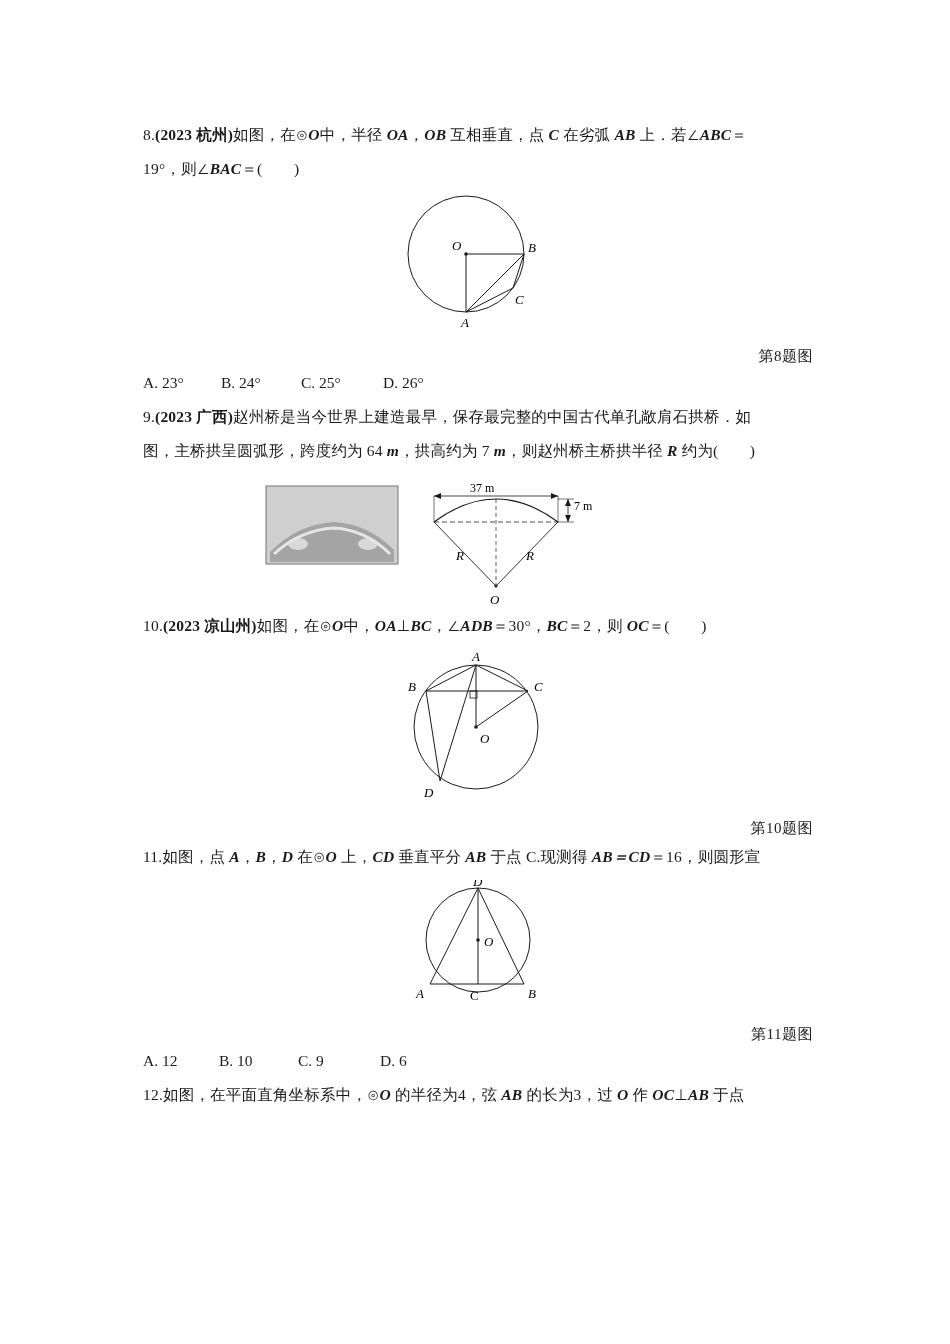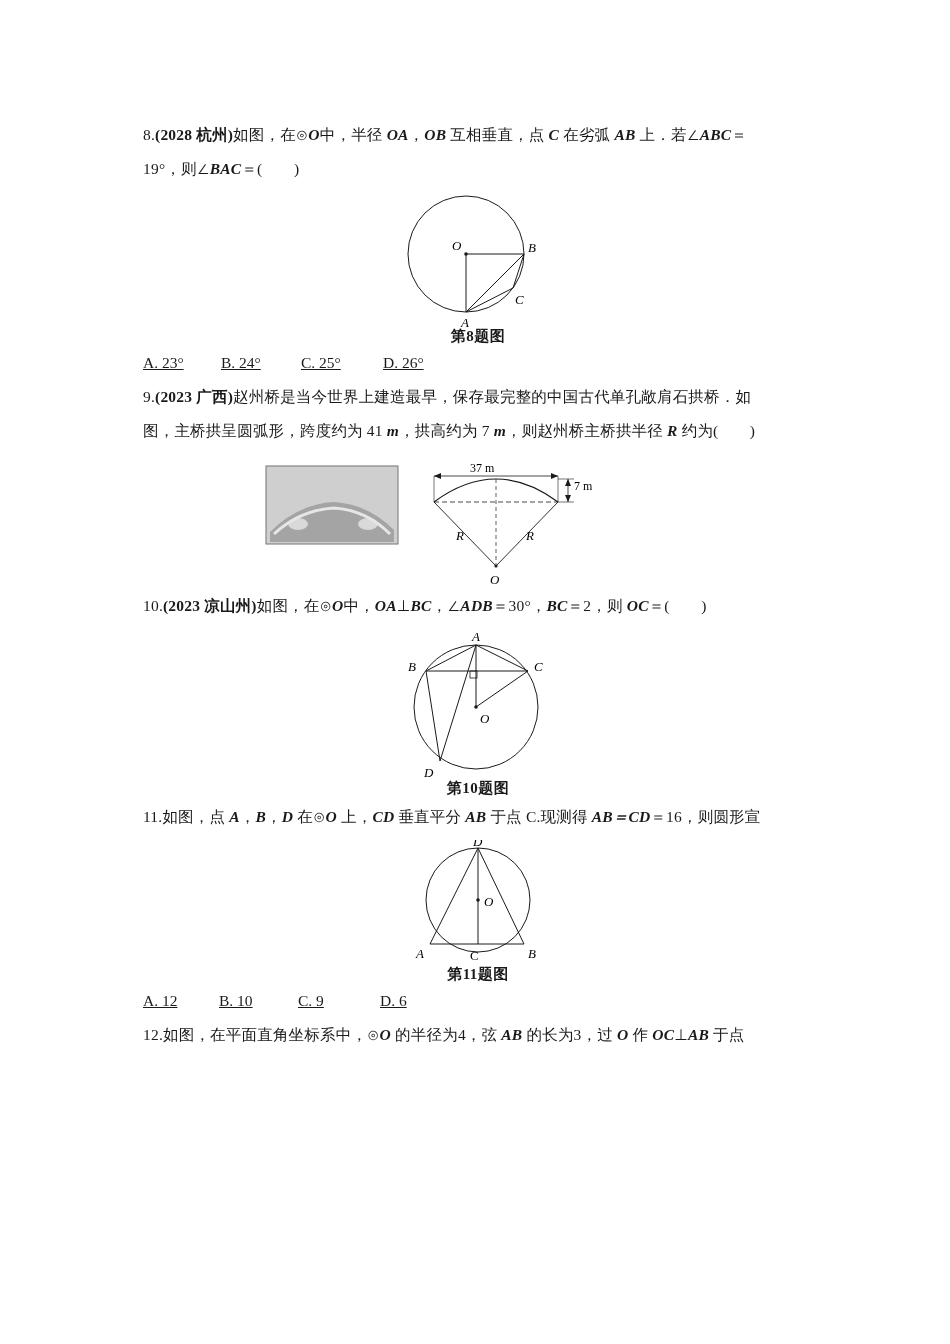--- a/index.html
+++ b/index.html
@@ -40,31 +40,30 @@
   .bold {
     font-weight: bold;
   }
   .q-num {
     font-weight: normal;
   }
   .src {
     font-weight: bold;
   }
   .caption {
-    text-align: center;
+    text-align: right;
     font-size: 15px;
-    font-weight: bold;
-    margin-top: 0;
+    font-weight: normal;
+    margin-top: 20px;
     letter-spacing: 0.5px;
   }
   .options {
     font-size: 15.5px;
     line-height: 34px;
     display: flex;
-    text-decoration: underline;
   }
   .options span {
     display: inline-block;
   }
   .fig {
     margin: 6px 0 0 0;
     display: flex;
     justify-content: center;
   }
   .smallgap { height: 2px; }
@@ -75,21 +74,21 @@
   svg .upr { font-style: normal; }
 </style>
 </head>
 <body>
 
 <div class="page">
   <div class="content">
 
     <div>
       <div class="qline">
-        <span class="q-num">8.</span><span class="src">(2028 杭州)</span><span>如图，在⊙</span><span class="ital bold">O</span><span>中，半径 </span><span class="ital bold">OA</span><span>，</span><span class="ital bold">OB</span><span> 互相垂直，点 </span><span class="ital bold">C</span><span> 在劣弧 </span><span class="ital bold">AB</span><span> 上．若∠</span><span class="ital bold">ABC</span><span>＝</span>
+        <span class="q-num">8.</span><span class="src">(2023 杭州)</span><span>如图，在⊙</span><span class="ital bold">O</span><span>中，半径 </span><span class="ital bold">OA</span><span>，</span><span class="ital bold">OB</span><span> 互相垂直，点 </span><span class="ital bold">C</span><span> 在劣弧 </span><span class="ital bold">AB</span><span> 上．若∠</span><span class="ital bold">ABC</span><span>＝</span>
       </div>
       <div class="qline">
         <span>19°，则∠</span><span class="ital bold">BAC</span><span>＝(　　)</span>
       </div>
 
       <div class="fig">
         <svg width="260" height="135" viewBox="0 0 260 135">
           <circle cx="118" cy="62" r="58" fill="none" stroke="#1a1a1a" stroke-width="1"></circle>
           <circle cx="118" cy="62" r="1.8" fill="#1a1a1a"></circle>
           <line x1="118" y1="62" x2="118" y2="120" stroke="#1a1a1a" stroke-width="1"></line>
@@ -110,21 +109,21 @@
         <span style="width:82px">C. 25°</span>
         <span>D. 26°</span>
       </div>
     </div>
 
     <div>
       <div class="qline">
         <span class="q-num">9.</span><span class="src">(2023 广西)</span><span>赵州桥是当今世界上建造最早，保存最完整的中国古代单孔敞肩石拱桥．如</span>
       </div>
       <div class="qline">
-        <span>图，主桥拱呈圆弧形，跨度约为 41 </span><span class="ital bold">m</span><span>，拱高约为 7 </span><span class="ital bold">m</span><span>，则赵州桥主桥拱半径 </span><span class="ital bold">R</span><span> 约为(　　)</span>
+        <span>图，主桥拱呈圆弧形，跨度约为 64 </span><span class="ital bold">m</span><span>，拱高约为 7 </span><span class="ital bold">m</span><span>，则赵州桥主桥拱半径 </span><span class="ital bold">R</span><span> 约为(　　)</span>
       </div>
 
       <div class="fig">
         <svg width="480" height="135" viewBox="0 0 480 135">
 
           <rect x="28" y="12" width="132" height="78" fill="#cfcfcf" stroke="#9a9a9a" stroke-width="0.6"></rect>
           <path d="M32 78 Q 60 50 96 48 Q 130 50 156 76 L156 88 L32 88 Z" fill="#8e8e8e" opacity="0.65"></path>
           <path d="M36 80 Q 62 56 96 54 Q 128 56 152 80" fill="none" stroke="#f2f2f2" stroke-width="3" opacity="0.85"></path>
           <ellipse cx="60" cy="70" rx="10" ry="6" fill="#e6e6e6" opacity="0.8"></ellipse>
           <ellipse cx="130" cy="70" rx="10" ry="6" fill="#e6e6e6" opacity="0.8"></ellipse>

